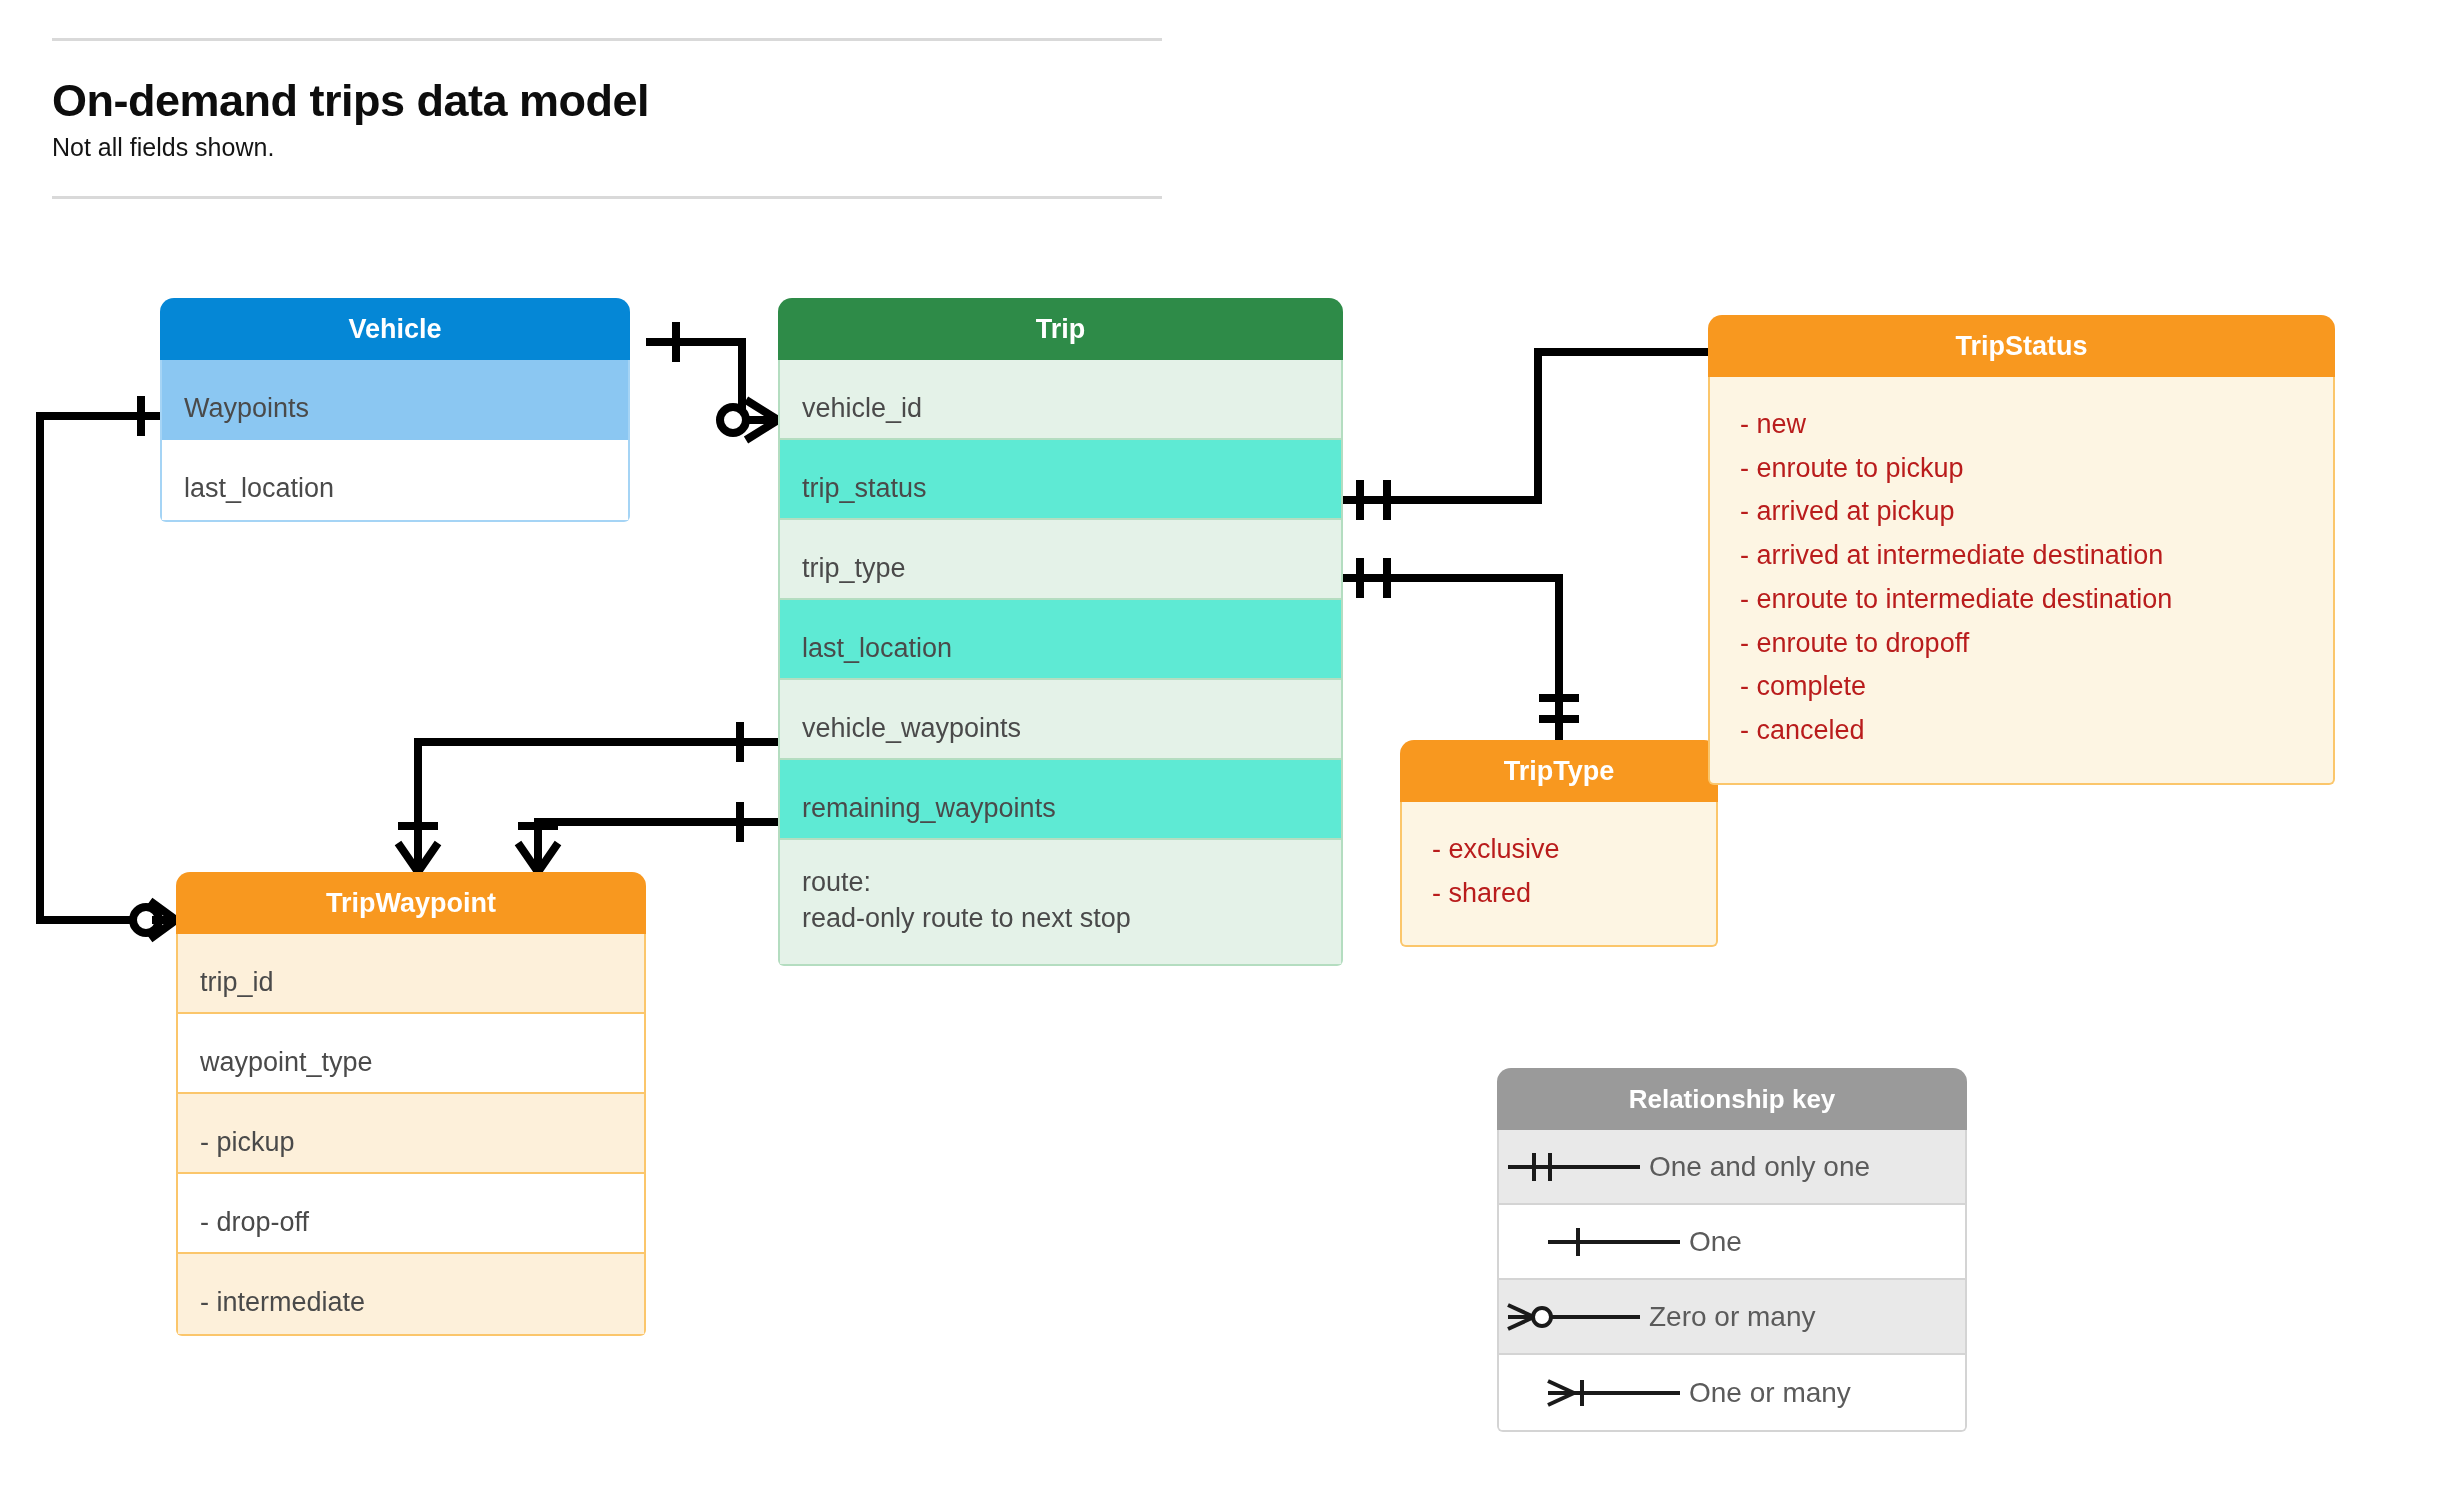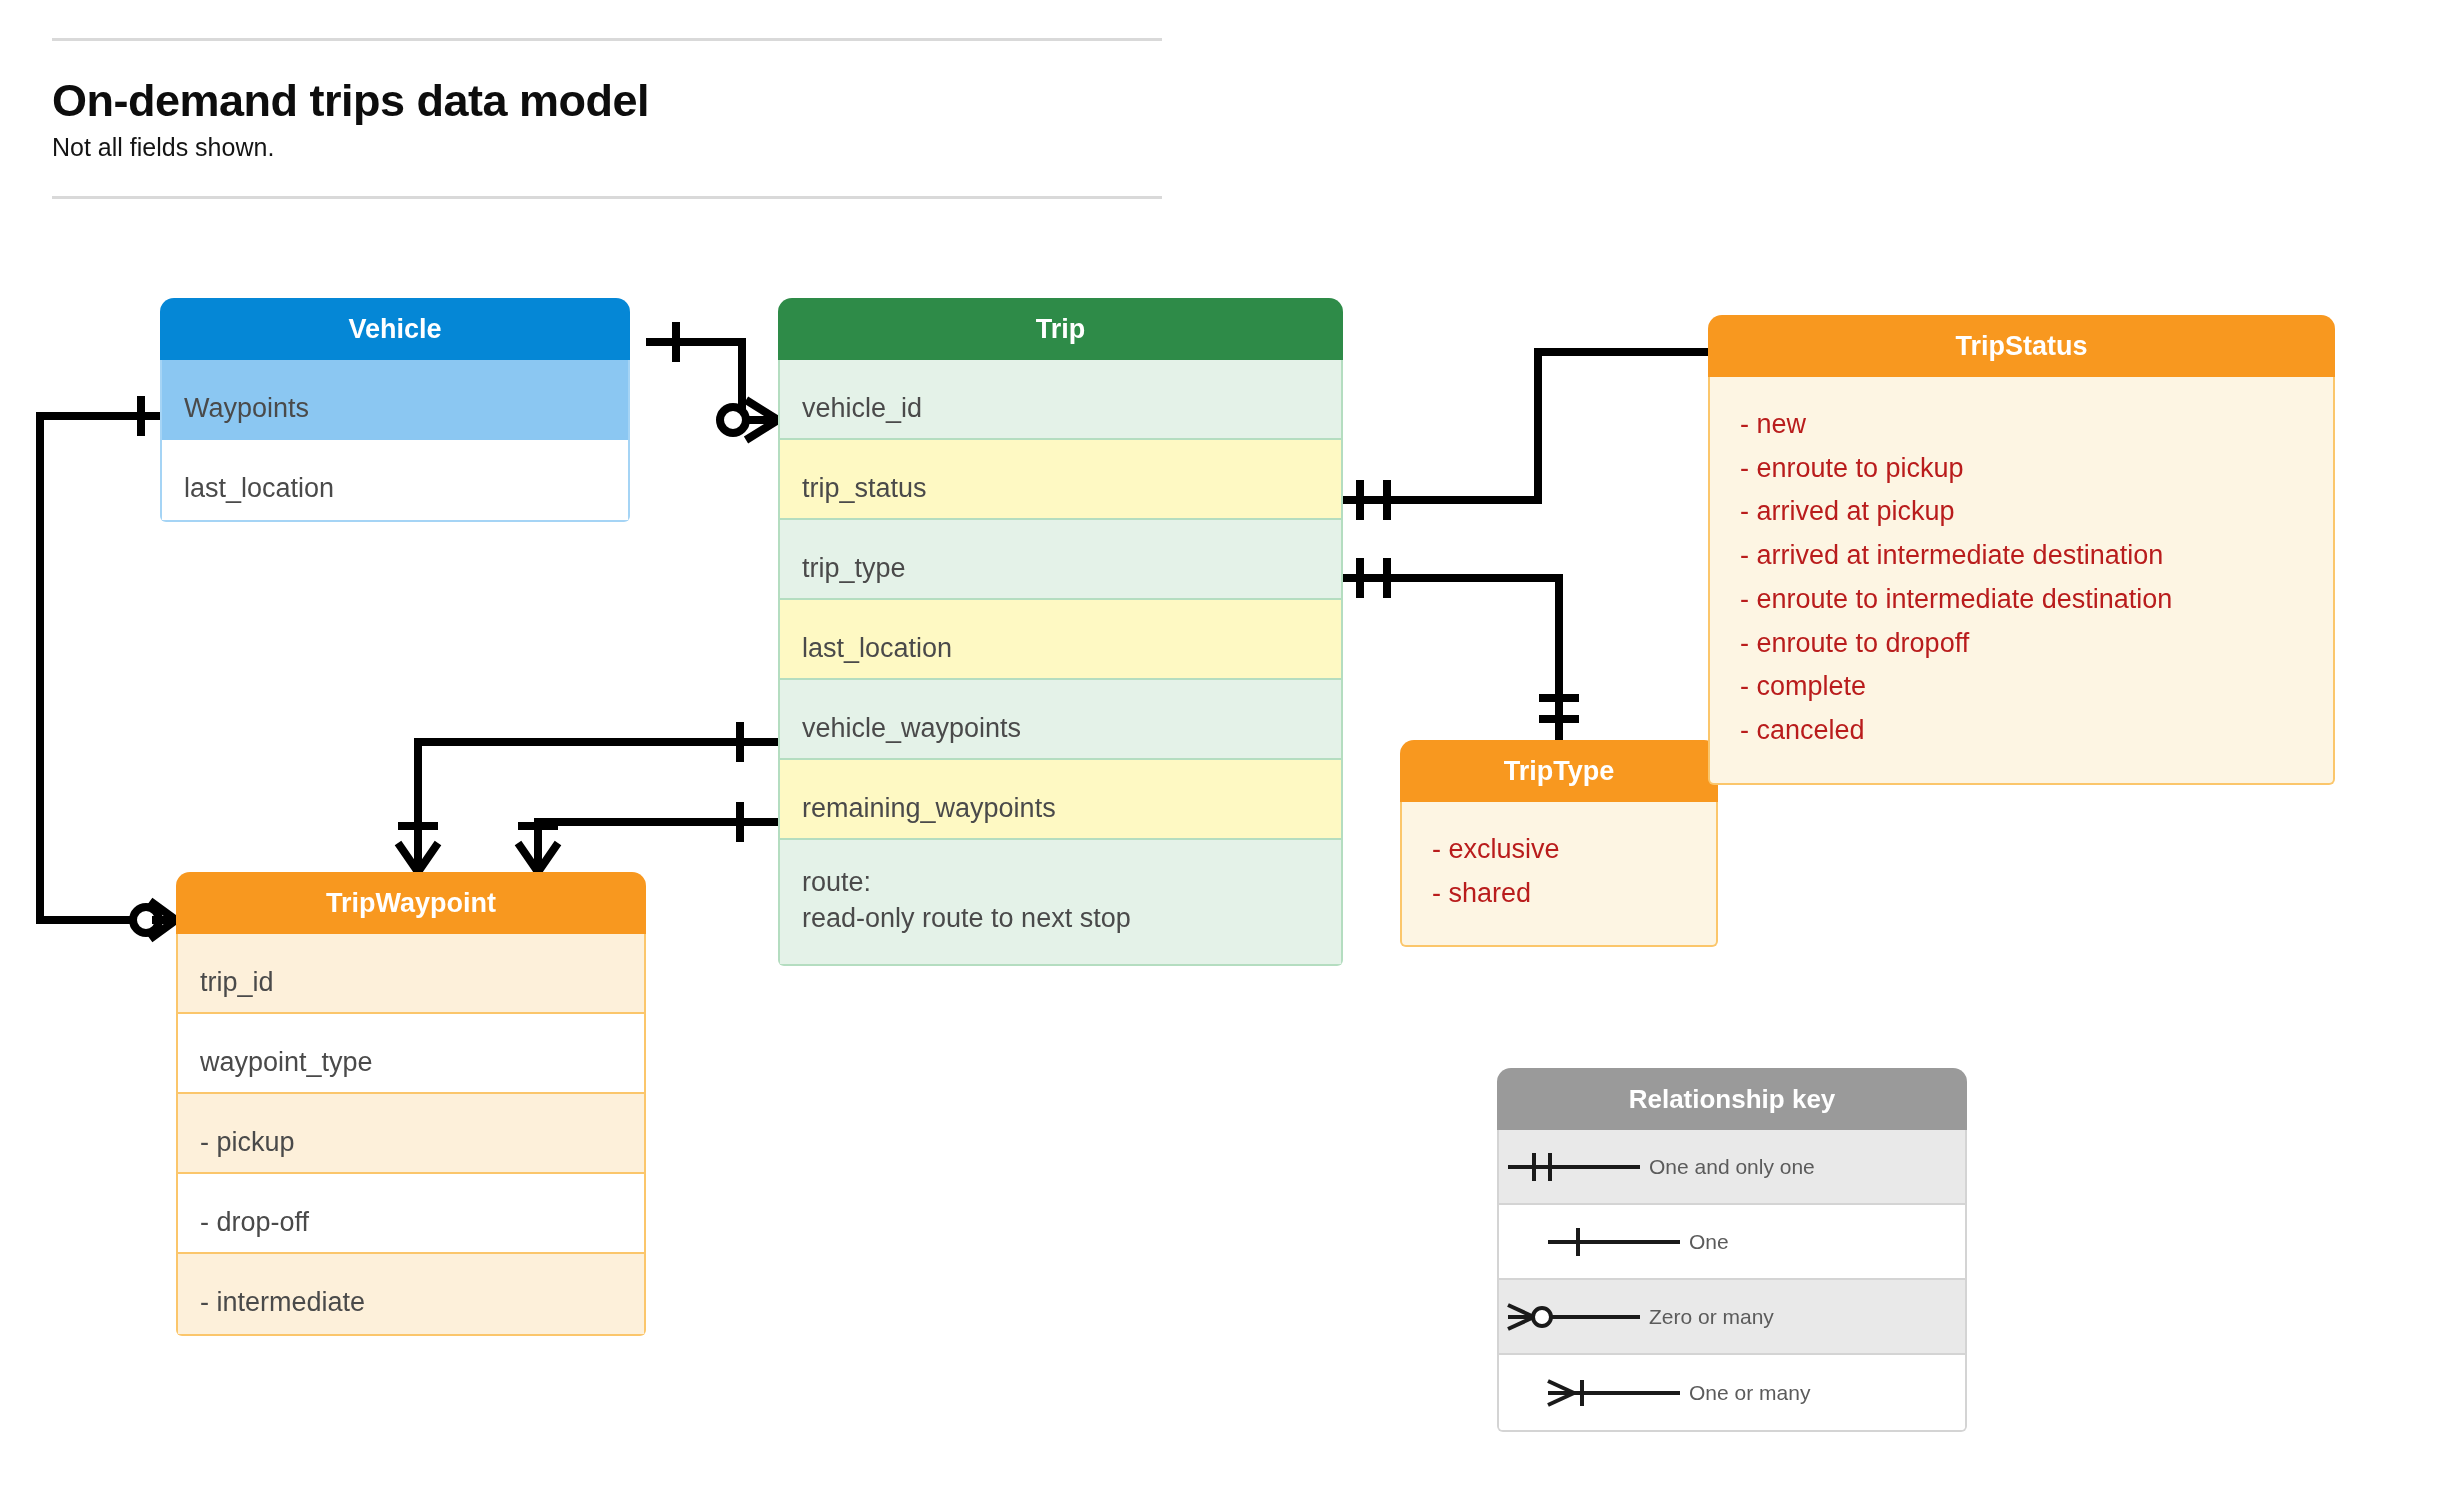--- a/index.html
+++ b/index.html
@@ -87,21 +87,21 @@
   #vehicle .entity-header { background: #0587d6; }
   #vehicle .entity-body { border: 2px solid #a5d4f5; border-top: none; background: #ffffff; }
   #vehicle .field.alt { background: #8bc7f2; }
   #vehicle .field.plain { background: #ffffff; }
 
   
   #trip { left: 778px; top: 298px; width: 565px; }
   #trip .entity-header { background: #2e8b48; }
   #trip .entity-body { border: 2px solid #b4ddc0; border-top: none; background: #ffffff; }
   #trip .field.alt { background: #e4f2e8; border-bottom: 2px solid #b4ddc0; }
-  #trip .field.plain { background: #fef9c3; border-bottom: 2px solid #b4ddc0; }
+  #trip .field.plain { background: #5eead4; border-bottom: 2px solid #b4ddc0; }
   #trip .field.last { border-bottom: none; }
 
   
   .orange .entity-header { background: #f8981f; }
   .orange .entity-body { border: 2px solid #fbc66b; border-top: none; background: #fdf5e3; }
   .orange .field.alt { background: #fdf0da; border-bottom: 2px solid #fbc66b; }
   .orange .field.plain { background: #ffffff; border-bottom: 2px solid #fbc66b; }
   .orange .field.last { border-bottom: none; }
 
   #tripwaypoint { left: 176px; top: 872px; width: 470px; }
@@ -146,21 +146,21 @@
   .relkey-row.plain { background: #ffffff; padding-left: 40px; }
   .relkey-glyph {
     width: 150px;
     flex: 0 0 150px;
     height: 40px;
     display: flex;
     align-items: center;
     justify-content: center;
   }
   .relkey-label {
-    font-size: 21px;
+    font-size: 28px;
     color: #5b5b5b;
     white-space: nowrap;
   }
 
   
   #connectors {
     position: absolute;
     left: 0; top: 0;
     width: 2445px;
     height: 1502px;

